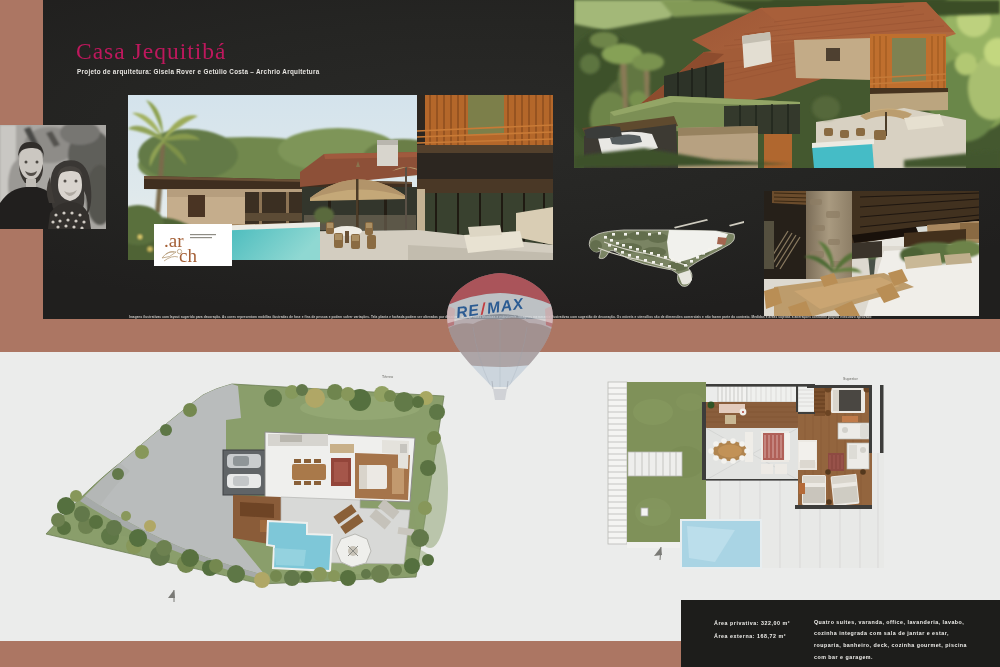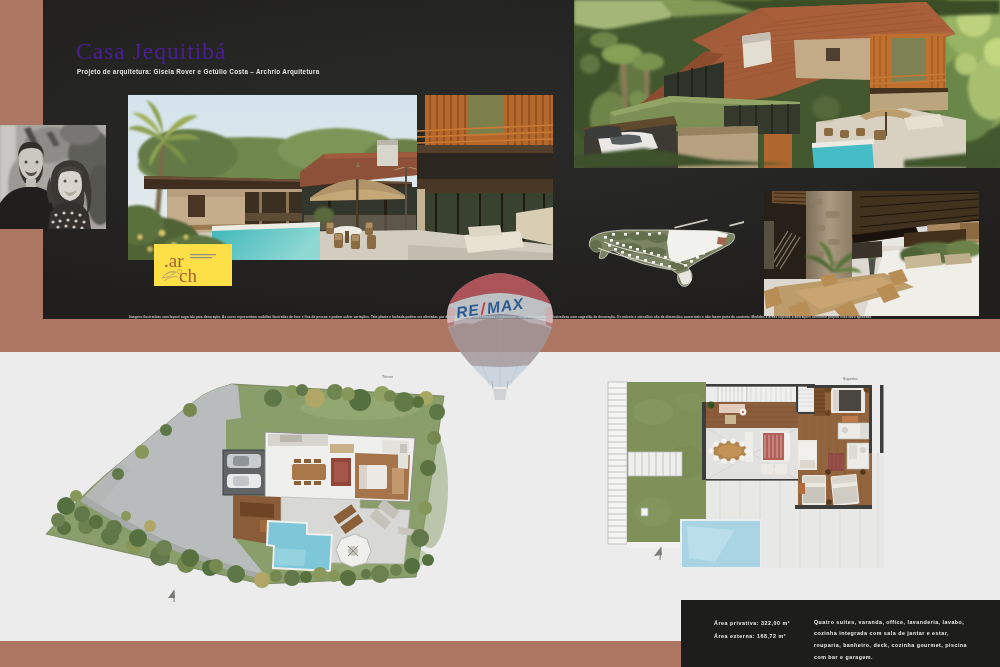--- a/index.html
+++ b/index.html
@@ -14,21 +14,21 @@
   <div class="abs" style="left:0;top:0;width:1000px;height:667px;background:#ebeceb;"></div>
 
   <div class="abs" style="left:43px;top:0;width:957px;height:319px;background:radial-gradient(ellipse 70% 60% at 45% 40%, #2a2a28 0%, #252523 55%, #201f1e 100%);"></div>
 
   <div class="abs" style="left:0;top:0;width:43px;height:319px;background:#ac7663;"></div>
 
   <div class="abs" style="left:0;top:319px;width:1000px;height:33px;background:#ac7663;"></div>
 
   <div class="abs" style="left:0;top:641px;width:1000px;height:26px;background:#ac7663;"></div>
 
-  <div class="abs" style="left:76px;top:38px;color:#4c1d95;font-family:'Liberation Serif',serif;font-size:23.5px;letter-spacing:1px;">Casa Jequitibá</div>
+  <div class="abs" style="left:76px;top:38px;color:#be185d;font-family:'Liberation Serif',serif;font-size:23.5px;letter-spacing:1px;">Casa Jequitibá</div>
 
   <div class="abs" style="left:77px;top:68px;color:#e8e6e2;font-size:6.3px;font-weight:bold;letter-spacing:.3px;">Projeto de arquitetura: Gisela Rover e Getúlio Costa – Archrio Arquitetura</div>
 
   <div class="abs" style="left:129px;top:314.5px;color:rgba(240,238,234,.8);font-size:3.1px;font-weight:bold;letter-spacing:.12px;white-space:nowrap;">Imagens ilustrativas com layout sugerido para decoração. As cores representam mobílias ilustradas de fase e fins de pessoa e podem sofrer variações. Tela planta e fachada podem ser alteradas por desníveis e exigências técnicas e estruturais. Imagens meramente ilustrativas com sugestão de decoração. Os móveis e utensílios são de dimensões comerciais e não fazem parte do contrato. Medidas e áreas sujeitas a alterações conforme projeto executivo aprovado</div>
 
   <svg class="abs" style="left:0;top:125px;" width="106" height="104" viewBox="0 0 106 104">
     <defs>
         <filter id="softbw">
           <feGaussianBlur stdDeviation="1.2"></feGaussianBlur>
         </filter>
@@ -523,21 +523,21 @@
       <rect x="120" y="30" width="3" height="2.6"></rect>
         <rect x="126" y="28" width="3" height="2.6"></rect>
       <rect x="60" y="15" width="3" height="2.6"></rect>
         <rect x="48" y="14" width="3" height="2.6"></rect>
       <rect x="36" y="15" width="3" height="2.6"></rect>
         <rect x="24" y="15" width="3" height="2.6"></rect>
       <rect x="70" y="14" width="3" height="2.6"></rect>
     </g>
   </svg>
 
-  <div class="abs" style="left:154px;top:244px;width:78px;height:42px;background:#fde047;">
+  <div class="abs" style="left:154px;top:224px;width:78px;height:42px;background:#ffffff;">
     <svg width="78" height="42" viewBox="0 0 78 42">
       <text x="10" y="23" font-family="Liberation Serif,serif" font-size="19" fill="#a45f35">.ar</text>
       <text x="25" y="38" font-family="Liberation Serif,serif" font-size="19" fill="#a45f35">ch</text>
       <g fill="#8f8d85">
         <rect x="36" y="10" width="26" height="1.2"></rect>
         <rect x="36" y="13" width="22" height="1.2"></rect>
       </g>
       <g stroke="#b59a76" stroke-width="0.8" fill="none">
         <path d="M8,34 Q14,26 22,28 Q16,34 8,34 Z"></path>
         <path d="M10,37 Q18,31 24,33"></path>

